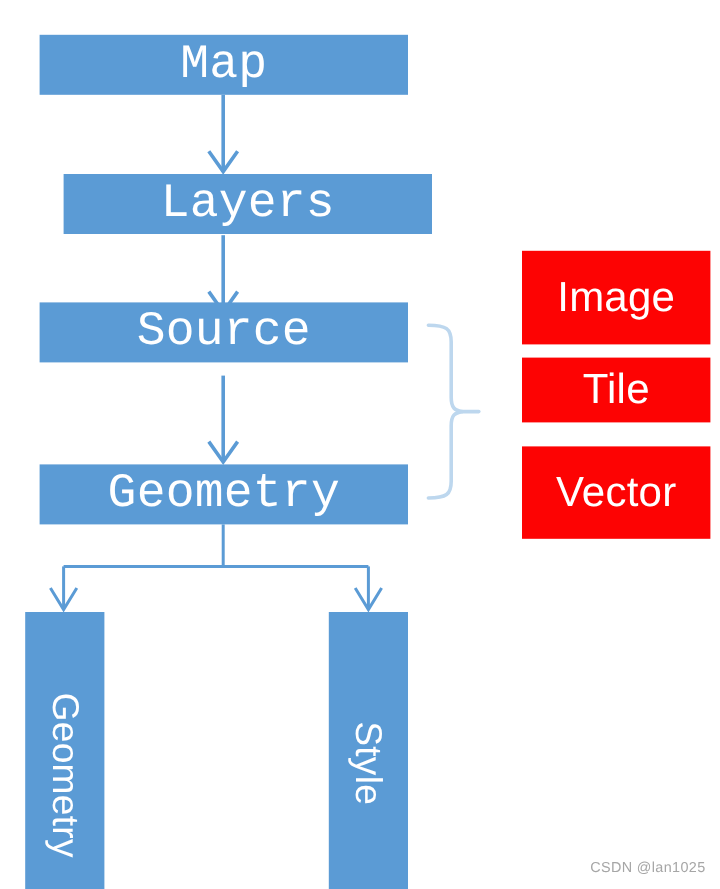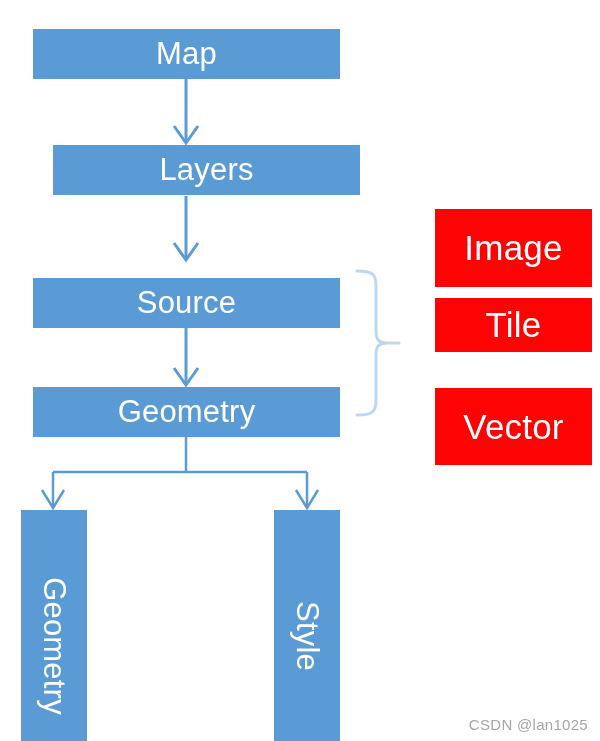--- a/index.html
+++ b/index.html
@@ -32,21 +32,22 @@
     background: #5b9bd5;
   }
   .node-red {
     background: #fd0303;
   }
   
   .chain-box {
     left: 33px;
     width: 307px;
     height: 50px;
-    font-size: 31px;
+    font-size: 40px;
+    font-family: Liberation Mono, monospace;
   }
   
   .leaf-box {
     top: 510px;
     width: 66px;
     height: 245px;
     font-size: 31px;
   }
   .leaf-box .vtext {
     display: block;
@@ -72,21 +73,21 @@
     top: 0;
     width: 600px;
     height: 741px;
     pointer-events: none;
   }
 
   .watermark {
     position: absolute;
     right: 12px;
     top: 716px;
-    font-size: 15px;
+    font-size: 12px;
     color: #a6a6a6;
     letter-spacing: 0.3px;
     white-space: nowrap;
   }
 </style>
 </head>
 <body>
 
 <div id="canvas">
 
@@ -129,21 +130,21 @@
   </svg>
 
   <div class="node node-blue chain-box" style="top:29px;">
     <span>Map</span>
   </div>
 
   <div class="node node-blue chain-box" style="top:145px;margin-left:20px;">
     <span>Layers</span>
   </div>
 
-  <div class="node node-blue chain-box" style="top:278px;">
+  <div class="node node-blue chain-box" style="top:252px;">
     <span>Source</span>
   </div>
 
   <div class="node node-blue chain-box" style="top:387px;">
     <span>Geometry</span>
   </div>
 
   <div class="node node-blue leaf-box leaf-geometry">
     <span class="vtext">Geometry</span>
   </div>
@@ -153,19 +154,19 @@
   </div>
 
   <div class="node node-red opt-box" style="top:209px; height:78px;text-align:right;">
     <span>Image</span>
   </div>
 
   <div class="node node-red opt-box" style="top:298px; height:54px;">
     <span>Tile</span>
   </div>
 
-  <div class="node node-red opt-box" style="top:388px; height:77px;">
+  <div class="node node-red opt-box" style="top:372px; height:77px;">
     <span>Vector</span>
   </div>
 
   <div class="watermark">CSDN @lan1025</div>
 
 </div>
 
 </body></html>

